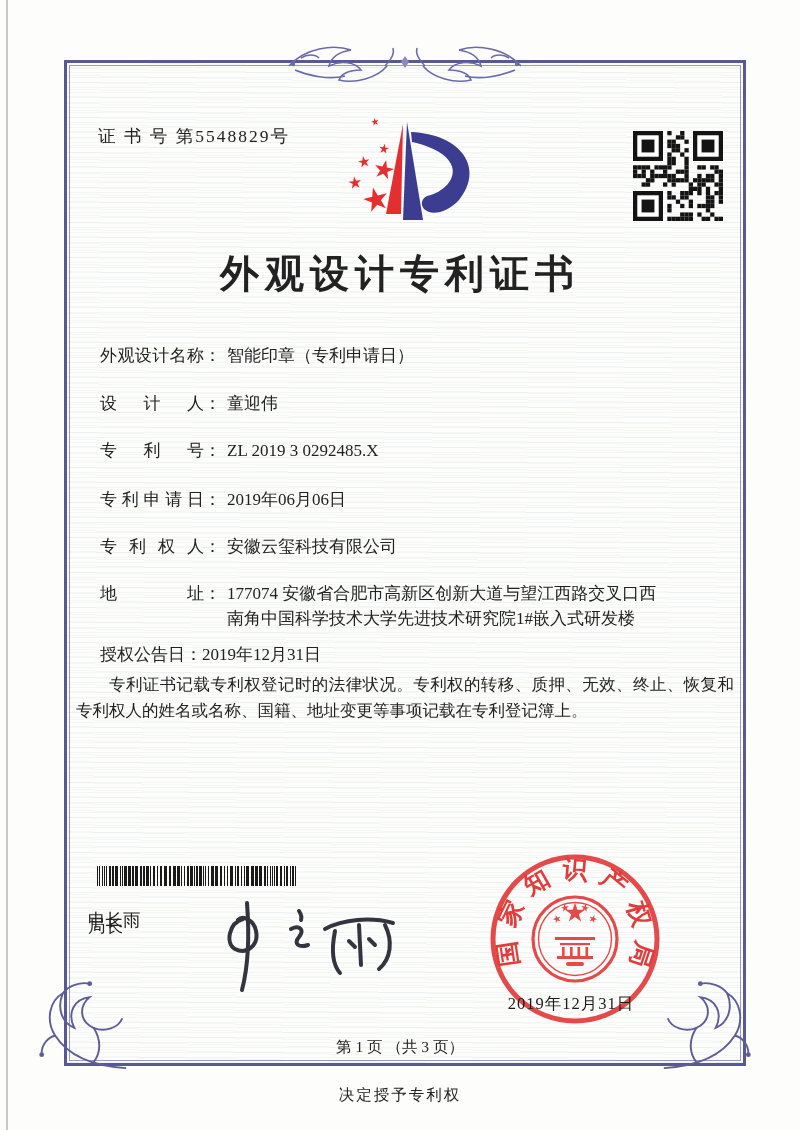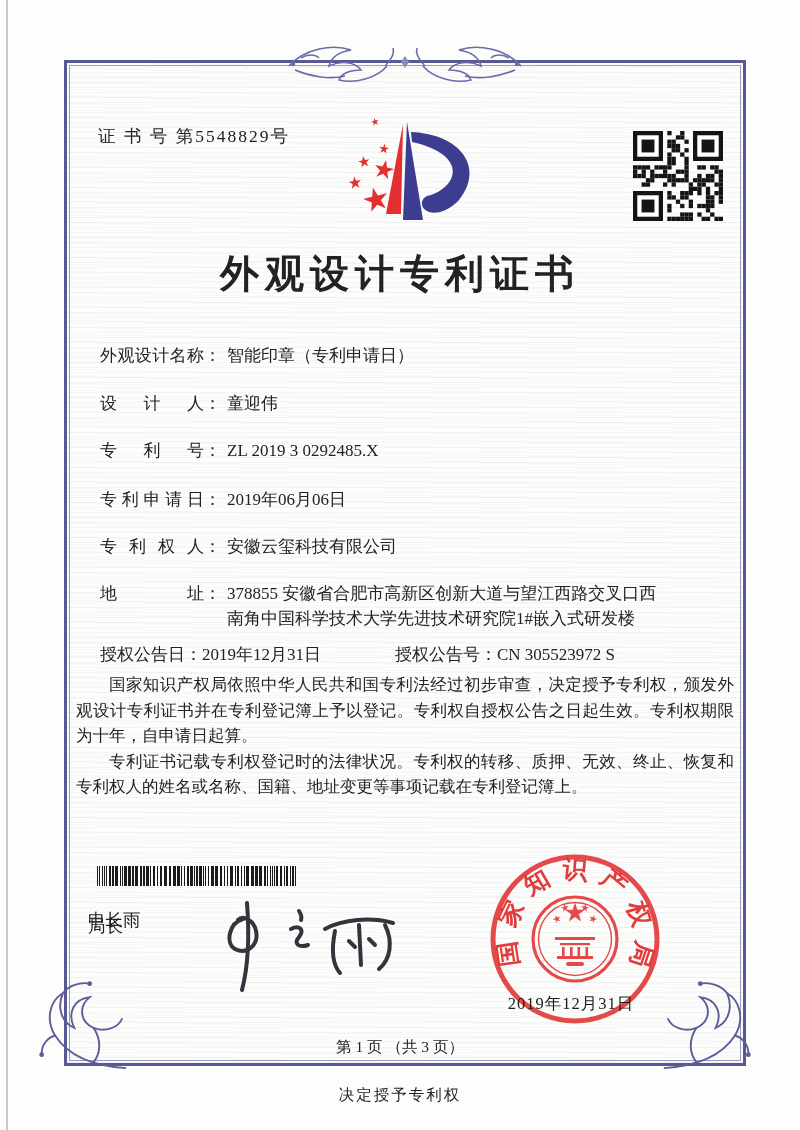--- a/index.html
+++ b/index.html
@@ -253,34 +253,30 @@
 <div class="abs f-row" style="top:438px;">
   <span class="f-label">专利号</span><span class="f-colon">：</span><span class="f-value">ZL 2019 3 0292485.X</span>
 </div>
 <div class="abs f-row" style="top:487px;">
   <span class="f-label">专利申请日</span><span class="f-colon">：</span><span class="f-value">2019年06月06日</span>
 </div>
 <div class="abs f-row" style="top:534px;">
   <span class="f-label">专利权人</span><span class="f-colon">：</span><span class="f-value">安徽云玺科技有限公司</span>
 </div>
 <div class="abs f-row" style="top:581px;">
-  <span class="f-label">地址</span><span class="f-colon">：</span><span class="f-value addr-value">378855 安徽省合肥市高新区创新大道与望江西路交叉口西南角中国科学技术大学先进技术研究院1#嵌入式研发楼</span>
+  <span class="f-label">地址</span><span class="f-colon">：</span><span class="f-value addr-value">177074 安徽省合肥市高新区创新大道与望江西路交叉口西南角中国科学技术大学先进技术研究院1#嵌入式研发楼</span>
 </div>
 
 <div class="abs" style="top:643px;left:0;right:0;height:26px;">
   <span class="grant-pair" style="left:100px;">
     <span>授权公告日</span><span>：</span><span>2019年12月31日</span>
   </span>
-  <span class="grant-pair" style="left:395px;">
-    <span>授权公告号</span><span>：</span><span>CN 305523972 S</span>
-  </span>
 </div>
 
 <div class="abs paragraphs">
-  <p>国家知识产权局依照中华人民共和国专利法经过初步审查，决定授予专利权，颁发外观设计专利证书并在专利登记簿上予以登记。专利权自授权公告之日起生效。专利权期限为十年，自申请日起算。</p>
   <p>专利证书记载专利权登记时的法律状况。专利权的转移、质押、无效、终止、恢复和专利权人的姓名或名称、国籍、地址变更等事项记载在专利登记簿上。</p>
 </div>
 
 <svg class="abs" style="left:97px;top:866px;" width="205" height="20" viewBox="0 0 205 20">
     <rect x="0" y="0" width="1" height="20" fill="#1a1a1a"></rect>
     <rect x="2" y="0" width="1" height="20" fill="#1a1a1a"></rect>
     <rect x="5" y="0" width="1" height="20" fill="#1a1a1a"></rect>
     <rect x="7" y="0" width="1" height="20" fill="#1a1a1a"></rect>
     <rect x="9" y="0" width="1" height="20" fill="#1a1a1a"></rect>
     <rect x="12" y="0" width="2" height="20" fill="#1a1a1a"></rect>

